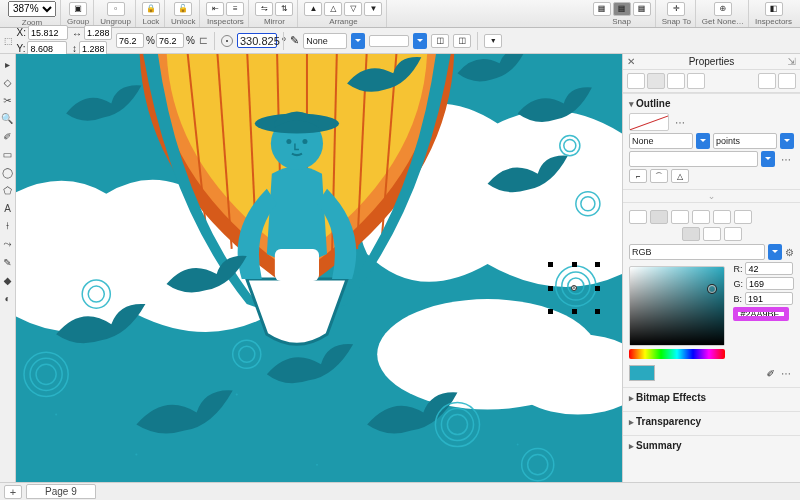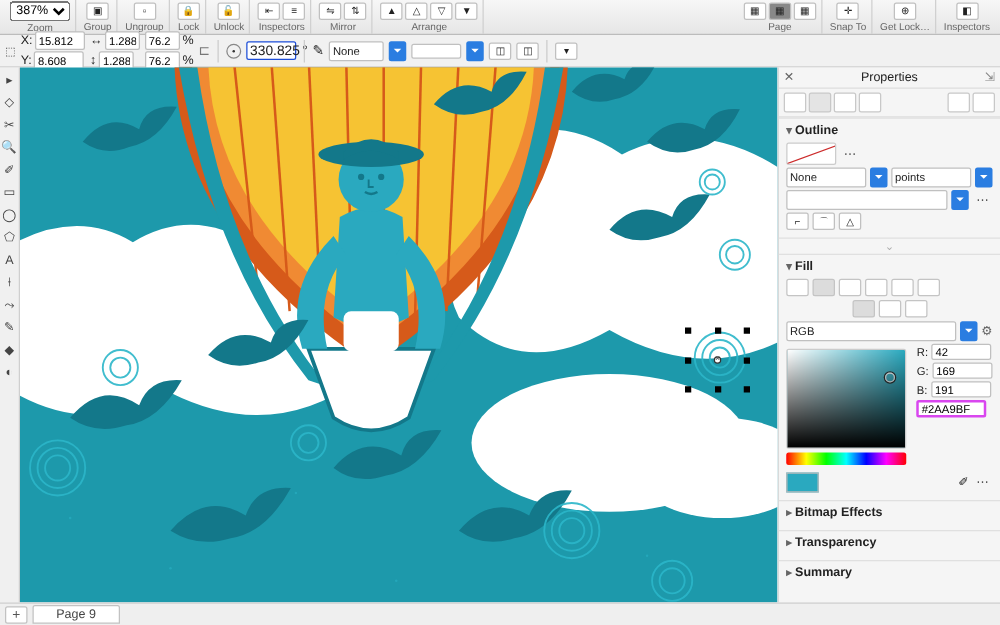--- a/index.html
+++ b/index.html
@@ -59,21 +59,21 @@
 .fill-modes { display:flex; gap:3px; margin:3px 0; }
 .fill-modes .m { width:18px; height:14px; border:1px solid #c4c4c4; background:#fff; border-radius:2px; }
 .fill-modes .m.active { background:#dcdcdc; }
 .color-picker { width:100%; height:80px; position:relative; border:1px solid #ccc; margin-top:4px; background: linear-gradient(to right, #fff, #2AA9BF); border-radius:2px; }
 .color-picker::after { content:''; position:absolute; inset:0; background:linear-gradient(to bottom, rgba(0,0,0,0), #000); }
 .picker-dot { position:absolute; width:8px; height:8px; border:1px solid #fff; border-radius:50%; right:8px; top:18px; box-shadow:0 0 0 1px #333; }
 .hue-strip { width:100%; height:10px; margin-top:3px; background:linear-gradient(to right,#f00,#ff0,#0f0,#0ff,#00f,#f0f,#f00); border-radius:2px; }
 .rgb-col { display:flex; flex-direction:column; gap:2px; margin-left:4px; }
 .rgb-row { display:flex; align-items:center; gap:3px; font-size:9px; }
 .rgb-row input { width:48px; height:13px; font-size:9px; padding:0 2px; border:1px solid #c0c0c0; border-radius:2px; }
-.hex { width:56px; height:14px; font-size:9px; padding:0 2px; border:2px solid #d946ef; border-radius:2px; }
+.hex { width:56px; height:14px; font-size:9px; padding:0 2px; border:5px solid #d946ef; border-radius:2px; }
 .cur-swatch { width:26px; height:16px; border:1px solid #bbb; }
 
 
 .bottom { position:absolute; bottom:0; left:0; right:0; height:18px; background:#efefef; border-top:1px solid #cfcfcf; display:flex; align-items:center; gap:4px; padding:0 4px; }
 .bottom .add { width:18px; height:14px; border:1px solid #c2c2c2; background:#fff; border-radius:2px; display:flex; align-items:center; justify-content:center; font-size:11px; color:#555; }
 .bottom .pg { padding:1px 18px; border:1px solid #c2c2c2; background:#fff; border-radius:2px 2px 0 0; font-size:10px; color:#444; }
 
 
 .sel-box { position:absolute; border:1px dashed transparent; }
 .sel-box .h { position:absolute; width:5px; height:5px; background:#000; }
@@ -138,33 +138,33 @@
     </div>
     <span class="tb-label">Arrange</span>
   </div>
   <div class="flex-fill"></div>
   <div class="tb-group">
     <div class="tb-iconrow">
       <div class="tb-btn">▦</div>
       <div class="tb-btn" style="background:#888">▦</div>
       <div class="tb-btn">▦</div>
     </div>
-    <span class="tb-label">Page</span>
+    <span class="tb-label">Snap</span>
   </div>
   <div class="tb-group">
     <div class="tb-iconrow">
         <div class="tb-btn">✛</div>
       </div>
     <span class="tb-label">Snap To</span>
   </div>
   <div class="tb-group">
     <div class="tb-iconrow">
         <div class="tb-btn">⊕</div>
       </div>
-    <span class="tb-label">Get Lock…</span>
+    <span class="tb-label">Get None…</span>
   </div>
   <div class="tb-group">
     <div class="tb-iconrow">
         <div class="tb-btn">◧</div>
       </div>
     <span class="tb-label">Inspectors</span>
   </div>
 </div>
 
 <div class="propbar">
@@ -182,21 +182,21 @@
   <div style="display:flex;flex-direction:column;gap:1px">
     <div class="coord">
         <span>↔</span>
         <input class="mini" value="1.288" style="">
       </div>
     <div class="coord">
         <span>↕</span>
         <input class="mini" value="1.288" style="">
       </div>
   </div>
-  <div style="display:flex;flex-direction:column;gap:1px">
+  <div style="display:flex;flex-direction:row;gap:1px">
     <div class="coord">
         <input class="mini" value="76.2" style="">
         <span>%</span>
       </div>
     <div class="coord">
         <input class="mini" value="76.2" style="">
         <span>%</span>
       </div>
   </div>
   <span style="color:#777">⊏</span>
@@ -395,21 +395,20 @@
       <div class="rowflex">
         <div class="tb-btn">⌐</div>
         <div class="tb-btn">⌒</div>
         <div class="tb-btn">△</div>
       </div>
     </div>
 
     <div style="border-top:1px solid #e0e0e0; text-align:center; color:#aaa; font-size:9px; padding:1px">⌄</div>
 
     <div class="section">
-      <h4>Fill</h4>
       <div class="fill-modes">
         <div class="m"></div>
         <div class="m active"></div>
         <div class="m"></div>
         <div class="m"></div>
         <div class="m"></div>
         <div class="m"></div>
       </div>
       <div class="fill-modes" style="justify-content:center">
         <div class="m active"></div>

